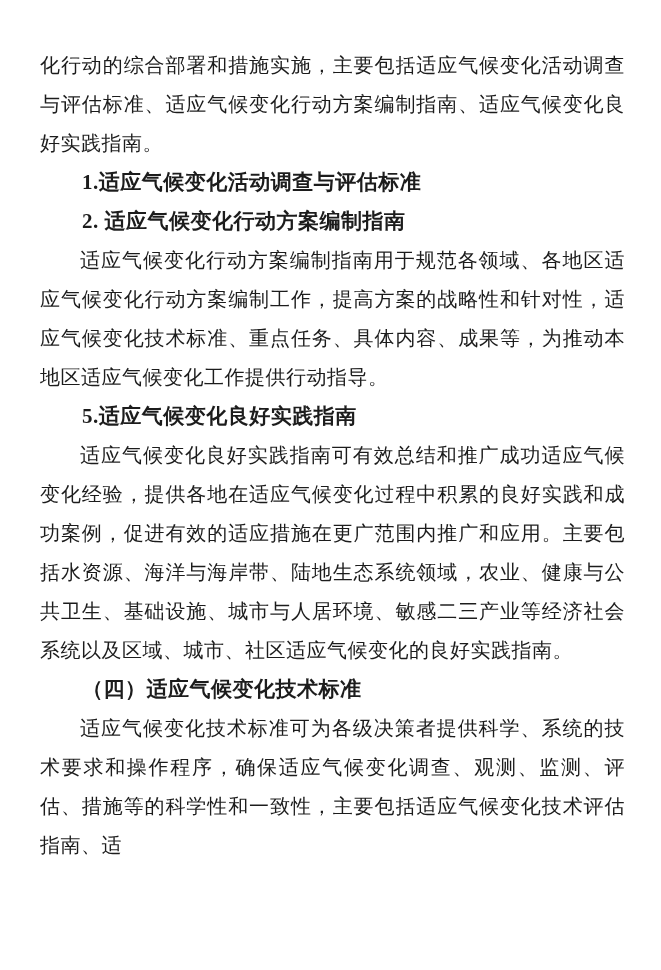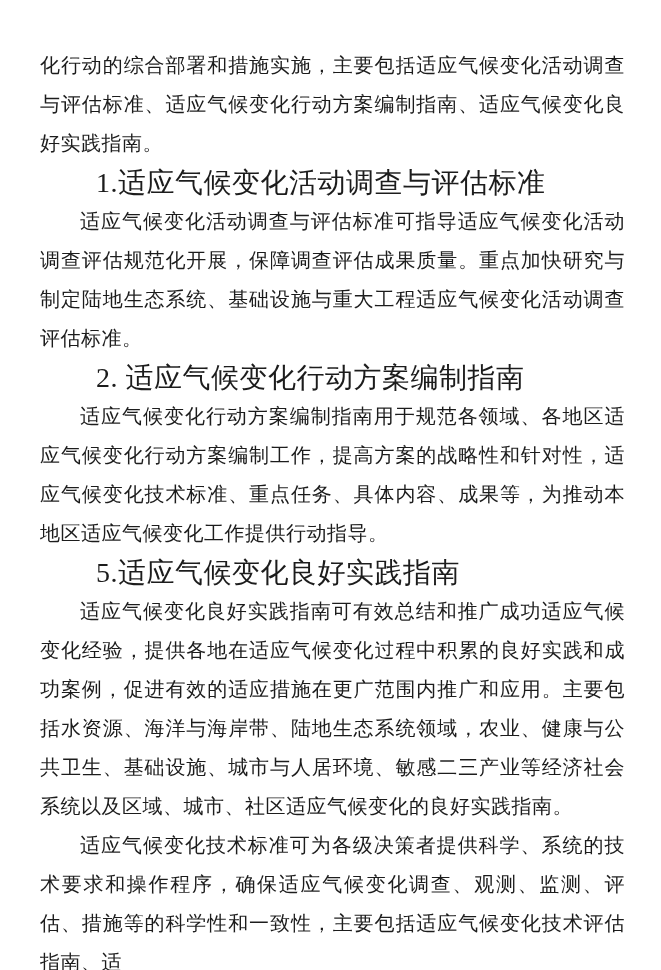--- a/index.html
+++ b/index.html
@@ -32,44 +32,44 @@
     letter-spacing: 0.5px;
     word-break: break-all;
   }
   .doc-body p.continuation {
     text-indent: 0;
   }
   .doc-body p.indented {
     text-indent: 2em;
   }
   .doc-body h3 {
-    font-weight: normal;
-    font-size: 28px;
+    font-weight: bold;
+    font-size: 21px;
     text-indent: 2em;
     text-align: left;
   }
 </style>
 </head>
 <body>
 
 <div class="page">
   <div class="doc-body">
 
     <p class="continuation">化行动的综合部署和措施实施，主要包括适应气候变化活动调查与评估标准、适应气候变化行动方案编制指南、适应气候变化良好实践指南。</p>
 
     <h3>1.适应气候变化活动调查与评估标准</h3>
 
-    <p class="indented">适应气候变化活动调查与评估标准可指导适应气候变化活动调查评估规范化开展，保障调查评估成果质量。重点加快研究与制定陆地生态系统、基础设施与重大工程适应气候变化活动调查评估标准。</p>
 
     <h3>2. 适应气候变化行动方案编制指南</h3>
 
     <p class="indented">适应气候变化行动方案编制指南用于规范各领域、各地区适应气候变化行动方案编制工作，提高方案的战略性和针对性，适应气候变化技术标准、重点任务、具体内容、成果等，为推动本地区适应气候变化工作提供行动指导。</p>
 
     <h3>5.适应气候变化良好实践指南</h3>
 
     <p class="indented">适应气候变化良好实践指南可有效总结和推广成功适应气候变化经验，提供各地在适应气候变化过程中积累的良好实践和成功案例，促进有效的适应措施在更广范围内推广和应用。主要包括水资源、海洋与海岸带、陆地生态系统领域，农业、健康与公共卫生、基础设施、城市与人居环境、敏感二三产业等经济社会系统以及区域、城市、社区适应气候变化的良好实践指南。</p>
 
+    <h3>（四）适应气候变化技术标准</h3>
 
     <p class="indented">适应气候变化技术标准可为各级决策者提供科学、系统的技术要求和操作程序，确保适应气候变化调查、观测、监测、评估、措施等的科学性和一致性，主要包括适应气候变化技术评估指南、适</p>
 
   </div>
 
 </div>
 
 </body></html>

